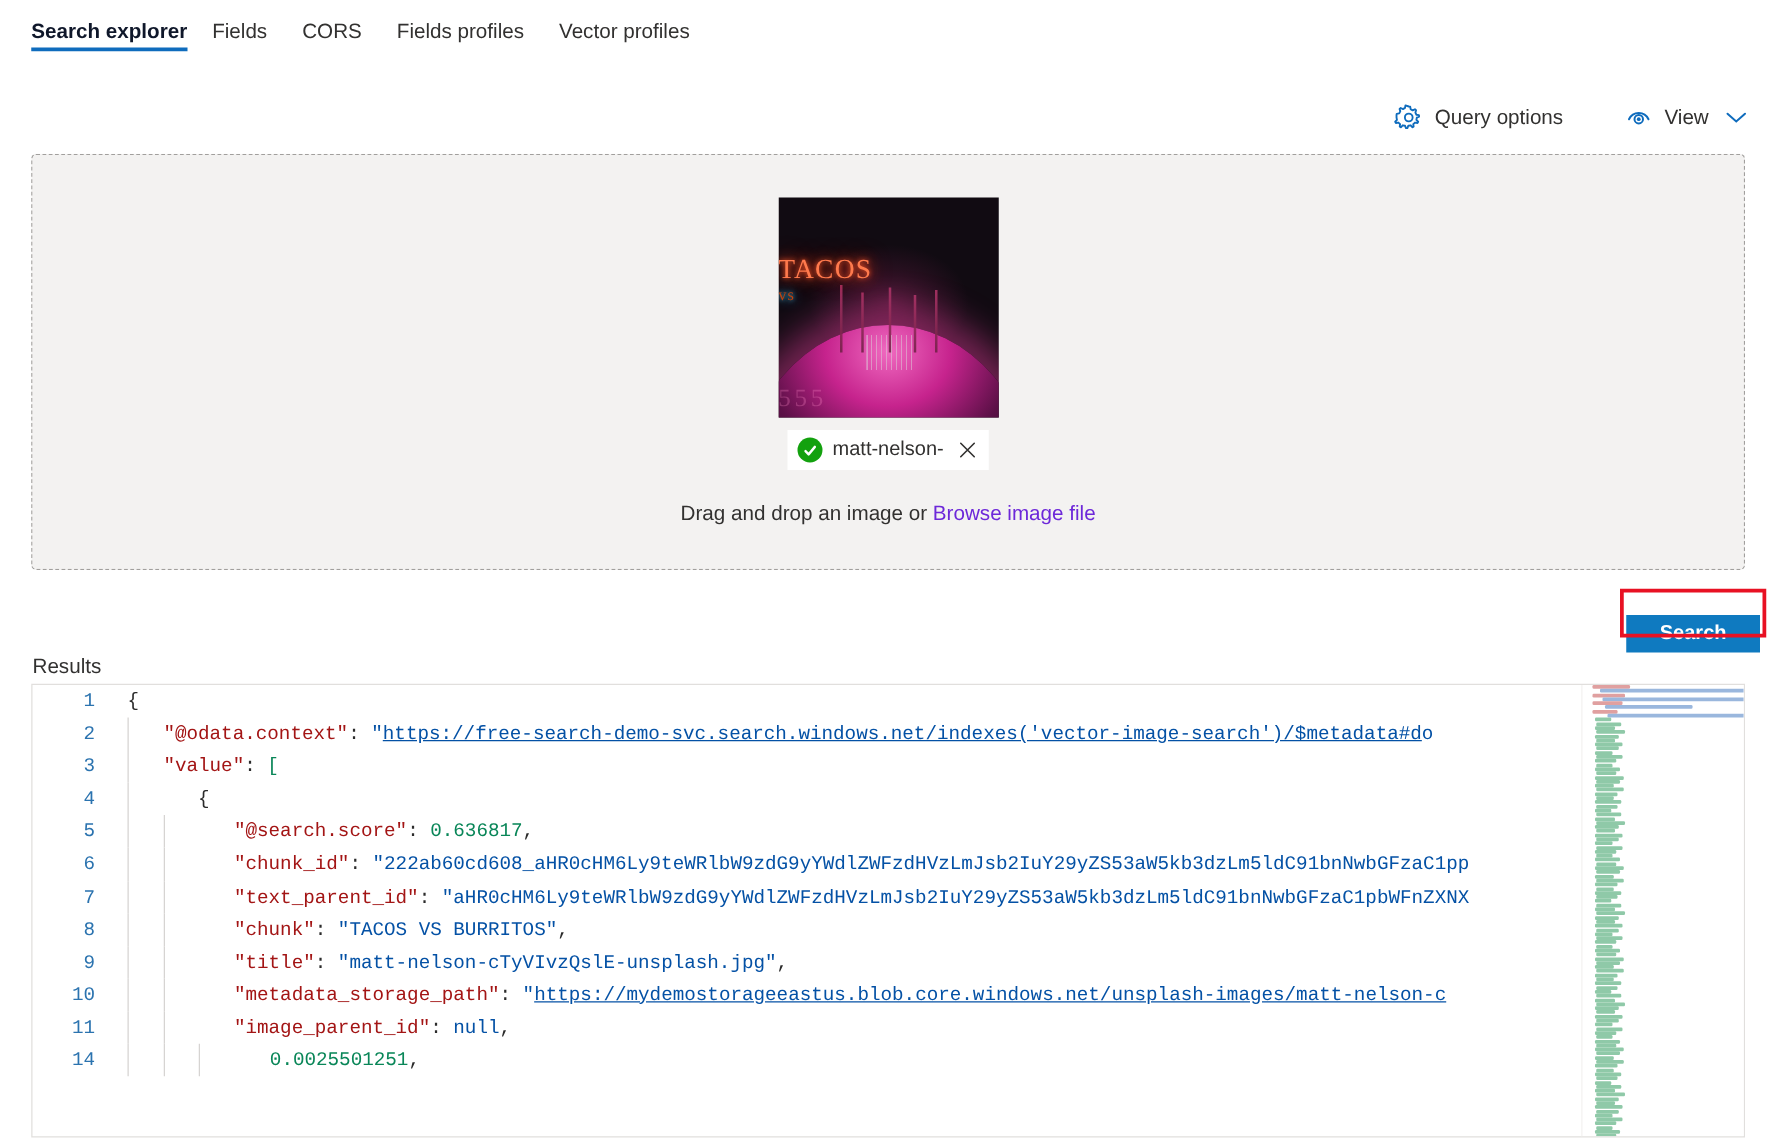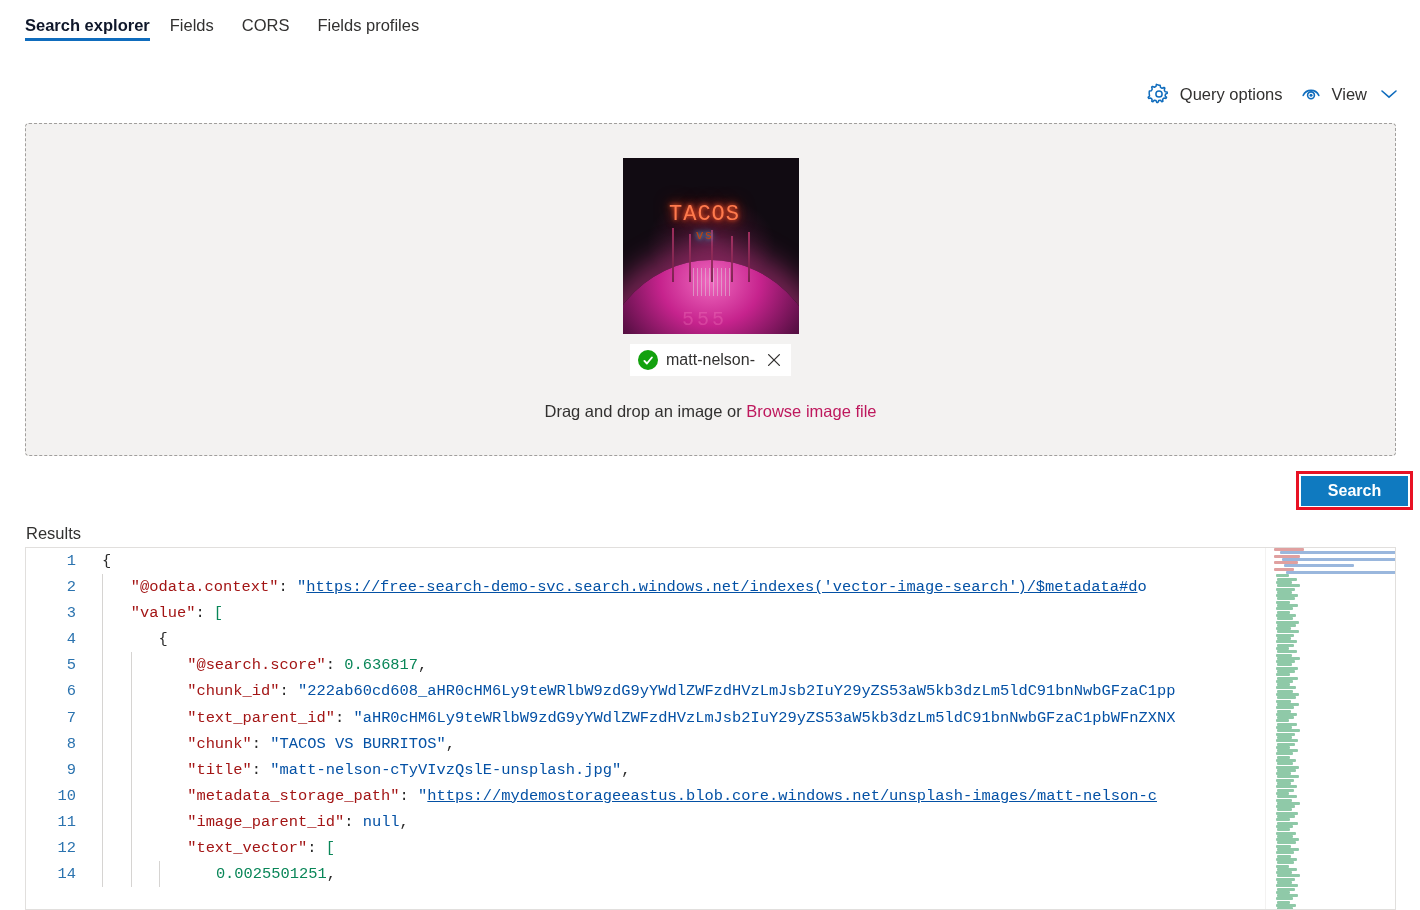--- a/index.html
+++ b/index.html
@@ -45,21 +45,21 @@
     background: #0f6cbd;
   }
 
   
   .cmdbar {
     position: absolute;
     top: 82px;
     right: 22px;
     display: flex;
     align-items: center;
-    gap: 16px;
+    gap: 48px;
   }
   .cmd {
     display: flex;
     align-items: center;
     gap: 9px;
     cursor: pointer;
     font-size: 16.5px;
     color: #323130;
   }
   .cmd .ico { display: flex; align-items: center; }
@@ -121,22 +121,22 @@
   }
   .thumb .grate {
     position: absolute;
     left: 40%; width: 22%;
     bottom: 38px; height: 28px;
     background: repeating-linear-gradient(to right, rgba(220,200,215,.55) 0 1px, rgba(0,0,0,0) 1px 4px);
   }
   .neon {
     position: absolute;
     left: 0; right: 12px;
-    text-align: center;
-    font-family: Liberation Mono, monospace;
+    text-align: left;
+    font-family: Liberation Serif, serif;
     letter-spacing: 1px;
     white-space: nowrap;
   }
   .neon.tacos {
     top: 44px;
     font-size: 22px;
     color: #ff7a4d;
     text-shadow: 0 0 4px #ff5a2a, 0 0 10px #e8391c, 0 0 18px #b52c12;
   }
   .neon.vs {
@@ -191,33 +191,33 @@
     color: #323130;
   }
 
   .dzhint {
     position: absolute;
     top: 278px; left: 0; right: 0;
     text-align: center;
     font-size: 16.5px;
     color: #323130;
   }
-  .dzhint a { color: #be185d; text-decoration: none; cursor: pointer; }
+  .dzhint a { color: #6d28d9; text-decoration: none; cursor: pointer; }
 
   
   .searchbtn-hl {
     position: absolute;
     top: 471px; left: 1296px;
     width: 117px; height: 39px;
     border: 3px solid #e81123;
     background: transparent;
   }
   .searchbtn {
     position: absolute;
-    top: 476px; left: 1301px;
+    top: 492px; left: 1301px;
     width: 107px; height: 30px;
     background: #0f7ac0;
     color: #ffffff;
     border: 0;
     font-family: "Liberation Sans", sans-serif;
     font-size: 16px;
     font-weight: bold;
     cursor: pointer;
   }
 
@@ -295,20 +295,21 @@
   }
 </style>
 </head>
 <body>
 
 <div class="tabbar">
   <div class="tab active"><span>Search explorer</span></div>
   <div class="tab"><span>Fields</span></div>
   <div class="tab"><span>CORS</span></div>
   <div class="tab"><span>Fields profiles</span></div>
+  <div class="tab"><span>Vector profiles</span></div>
 </div>
 
 <div class="cmdbar">
   <div class="cmd">
     <span class="ico">
       <svg width="24" height="24" viewBox="0 0 24 24" fill="none" stroke="#0f6cbd" stroke-width="1.5">
         <circle cx="12" cy="12" r="3.1"></circle>
         <path d="M12 3.2l1.15.16.35 2.0 1.6.92 1.85-.85.9.74-.55 1.95 .83 1.65 2.02.3.16 1.15-1.85.85-.33 1.85 1.4 1.47-.56 1.01-2.0-.35-1.36 1.3.3 2.02-1.07.44-1.3-1.56-1.85.33-.77 1.88-1.15.0-.77-1.88-1.85-.33-1.3 1.56-1.07-.44.3-2.02-1.36-1.3-2.0.35-.56-1.01 1.4-1.47-.33-1.85L2.2 10.2l.16-1.15 2.02-.3.83-1.65-.55-1.95.9-.74 1.85.85 1.6-.92.35-2.0z" stroke-linejoin="round"></path>
       </svg>
     </span>
@@ -378,21 +379,20 @@
       <div class="row"><span class="gutter">2</span><span class="code"><span class="guide"></span><span>   </span><span class="k">"@odata.context"</span><span class="p">: </span><span class="s">"</span><span class="lnk">https://free-search-demo-svc.search.windows.net/indexes('vector-image-search')/$metadata#d</span><span class="s">o</span></span></div>
       <div class="row"><span class="gutter">3</span><span class="code"><span class="guide"></span><span>   </span><span class="k">"value"</span><span class="p">: </span><span class="brk">[</span></span></div>
       <div class="row"><span class="gutter">4</span><span class="code"><span class="guide"></span><span>   </span><span>   </span><span class="p">{</span></span></div>
       <div class="row"><span class="gutter">5</span><span class="code"><span class="guide"></span><span>   </span><span class="guide"></span><span>   </span><span>   </span><span class="k">"@search.score"</span><span class="p">: </span><span class="n">0.636817</span><span class="p">,</span></span></div>
       <div class="row"><span class="gutter">6</span><span class="code"><span class="guide"></span><span>   </span><span class="guide"></span><span>   </span><span>   </span><span class="k">"chunk_id"</span><span class="p">: </span><span class="s">"222ab60cd608_aHR0cHM6Ly9teWRlbW9zdG9yYWdlZWFzdHVzLmJsb2IuY29yZS53aW5kb3dzLm5ldC91bnNwbGFzaC1pp</span></span></div>
       <div class="row"><span class="gutter">7</span><span class="code"><span class="guide"></span><span>   </span><span class="guide"></span><span>   </span><span>   </span><span class="k">"text_parent_id"</span><span class="p">: </span><span class="s">"aHR0cHM6Ly9teWRlbW9zdG9yYWdlZWFzdHVzLmJsb2IuY29yZS53aW5kb3dzLm5ldC91bnNwbGFzaC1pbWFnZXNX</span></span></div>
       <div class="row"><span class="gutter">8</span><span class="code"><span class="guide"></span><span>   </span><span class="guide"></span><span>   </span><span>   </span><span class="k">"chunk"</span><span class="p">: </span><span class="s">"TACOS VS BURRITOS"</span><span class="p">,</span></span></div>
       <div class="row"><span class="gutter">9</span><span class="code"><span class="guide"></span><span>   </span><span class="guide"></span><span>   </span><span>   </span><span class="k">"title"</span><span class="p">: </span><span class="s">"matt-nelson-cTyVIvzQslE-unsplash.jpg"</span><span class="p">,</span></span></div>
       <div class="row"><span class="gutter">10</span><span class="code"><span class="guide"></span><span>   </span><span class="guide"></span><span>   </span><span>   </span><span class="k">"metadata_storage_path"</span><span class="p">: </span><span class="s">"</span><span class="lnk">https://mydemostorageeastus.blob.core.windows.net/unsplash-images/matt-nelson-c</span></span></div>
       <div class="row"><span class="gutter">11</span><span class="code"><span class="guide"></span><span>   </span><span class="guide"></span><span>   </span><span>   </span><span class="k">"image_parent_id"</span><span class="p">: </span><span class="b">null</span><span class="p">,</span></span></div>
-      <div class="row"><span class="gutter">12</span><span class="code"><span class="guide"></span><span>   </span><span class="guide"></span><span>   </span><span>   </span><span class="k">"text_vector"</span><span class="p">: </span><span class="brk">[</span></span></div>
       <div class="row"><span class="gutter">14</span><span class="code"><span class="guide"></span><span>   </span><span class="guide"></span><span>   </span><span class="guide"></span><span>   </span><span>   </span><span class="n">0.0025501251</span><span class="p">,</span></span></div>
     </div>
   <div class="minimap" id="minimap">
       <div class="mm-line" style="background: rgb(224, 160, 160); width: 30px; margin-left: 8px;"></div>
       <div class="mm-line" style="background: rgb(154, 183, 221); width: 118px; margin-left: 14px;"></div>
       <div class="mm-line" style="background: rgb(224, 160, 160); width: 26px; margin-left: 8px;"></div>
       <div class="mm-line" style="background: rgb(154, 183, 221); width: 116px; margin-left: 16px;"></div>
       <div class="mm-line" style="background: rgb(224, 160, 160); width: 24px; margin-left: 8px;"></div>
       <div class="mm-line" style="background: rgb(154, 183, 221); width: 70px; margin-left: 18px;"></div>
       <div class="mm-line" style="background: rgb(224, 160, 160); width: 20px; margin-left: 8px;"></div>

